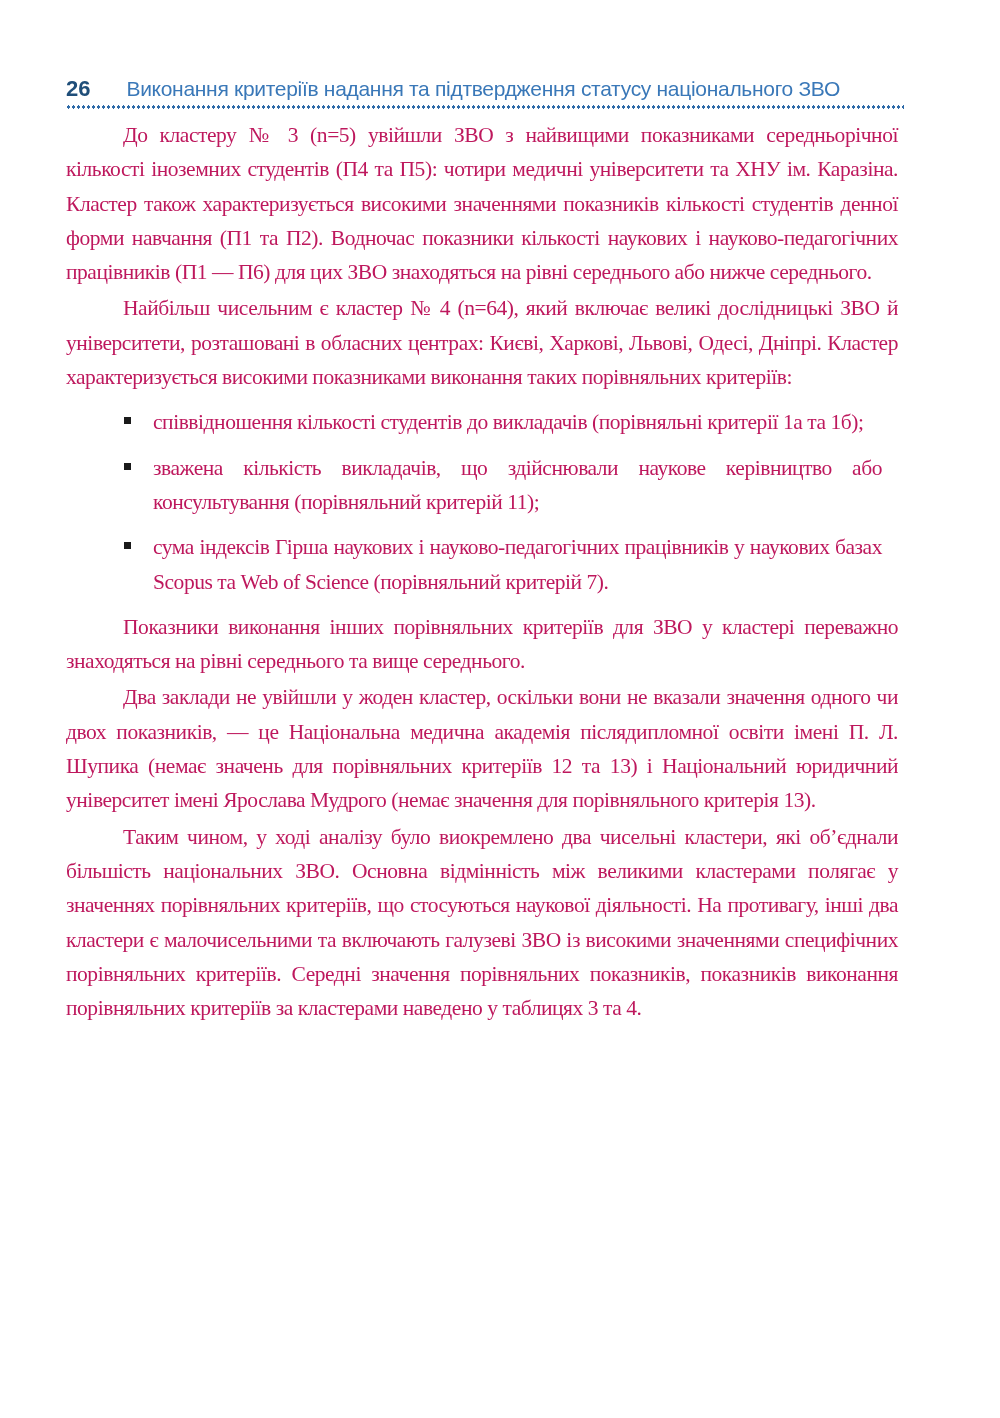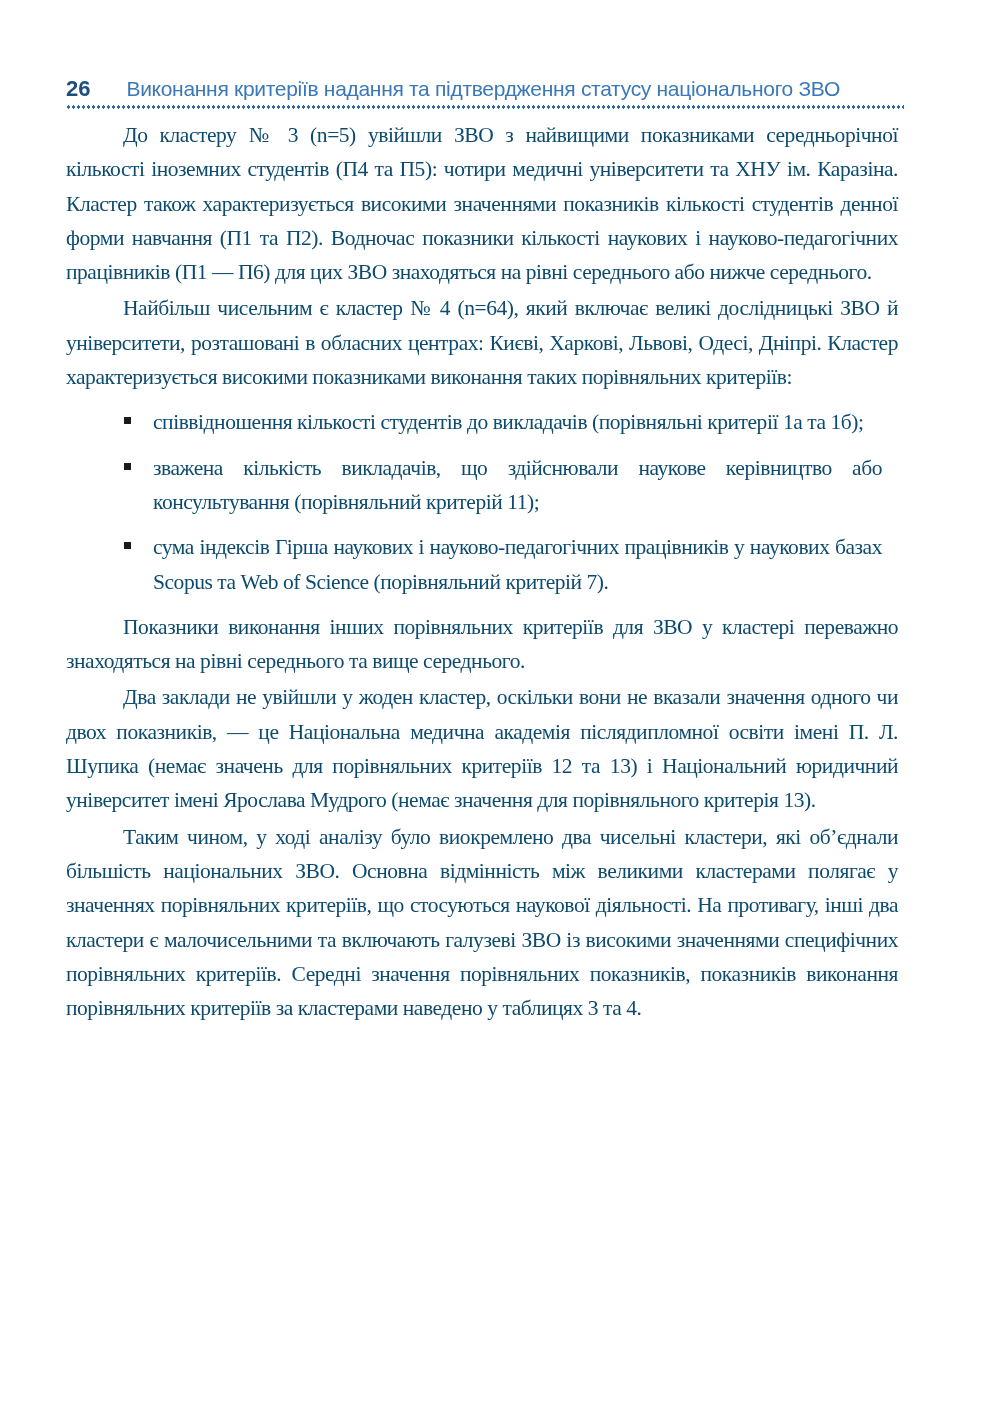--- a/index.html
+++ b/index.html
@@ -6,21 +6,21 @@
   body { width:1000px; height:1418px; position:relative; overflow:hidden; }
   .page { position:absolute; left:0; top:0; width:1000px; height:1418px; }
   .header { position:absolute; left:66px; top:76px; width:840px; }
   .header-line { display:flex; align-items:baseline; white-space:nowrap; }
   .page-num { font-family:"Liberation Sans", sans-serif; font-weight:bold; font-size:22px; color:#1f4e79; margin-right:20px;text-align:center; }
   .running-title { font-family:"Liberation Sans", sans-serif; font-size:21px; color:#3a78b8; letter-spacing:-0.3px;margin-left:16px; }
   .rule { margin-top:3px; height:4px; width:838px;
           background-image: radial-gradient(circle, #2e6aa8 1.5px, transparent 1.7px);
           background-size:5px 4px; background-repeat:repeat-x; }
   .body { position:absolute; left:66px; top:118px; width:832px;
-          font-family:"Liberation Serif", serif; font-size:21.5px; line-height:34.3px; color:#0c4a6e;
+          font-family:"Liberation Serif", serif; font-size:21.5px; line-height:34.3px; color:#be185d;
           letter-spacing:-0.45px; }
   p { margin:0; text-align:justify; text-indent:57px; hyphens:manual; }
   p + p, ul + p { margin-top:2px; }
   ul { list-style:none; margin:11px 16px 0 0; padding:0; }
   li { position:relative; padding-left:87px; text-align:justify; margin-bottom:11px; }
   li .bullet { position:absolute; left:58px; top:12px; width:7px; height:7px; background:#1a1a1a; }
 </style>
 </head>
 <body>
 

